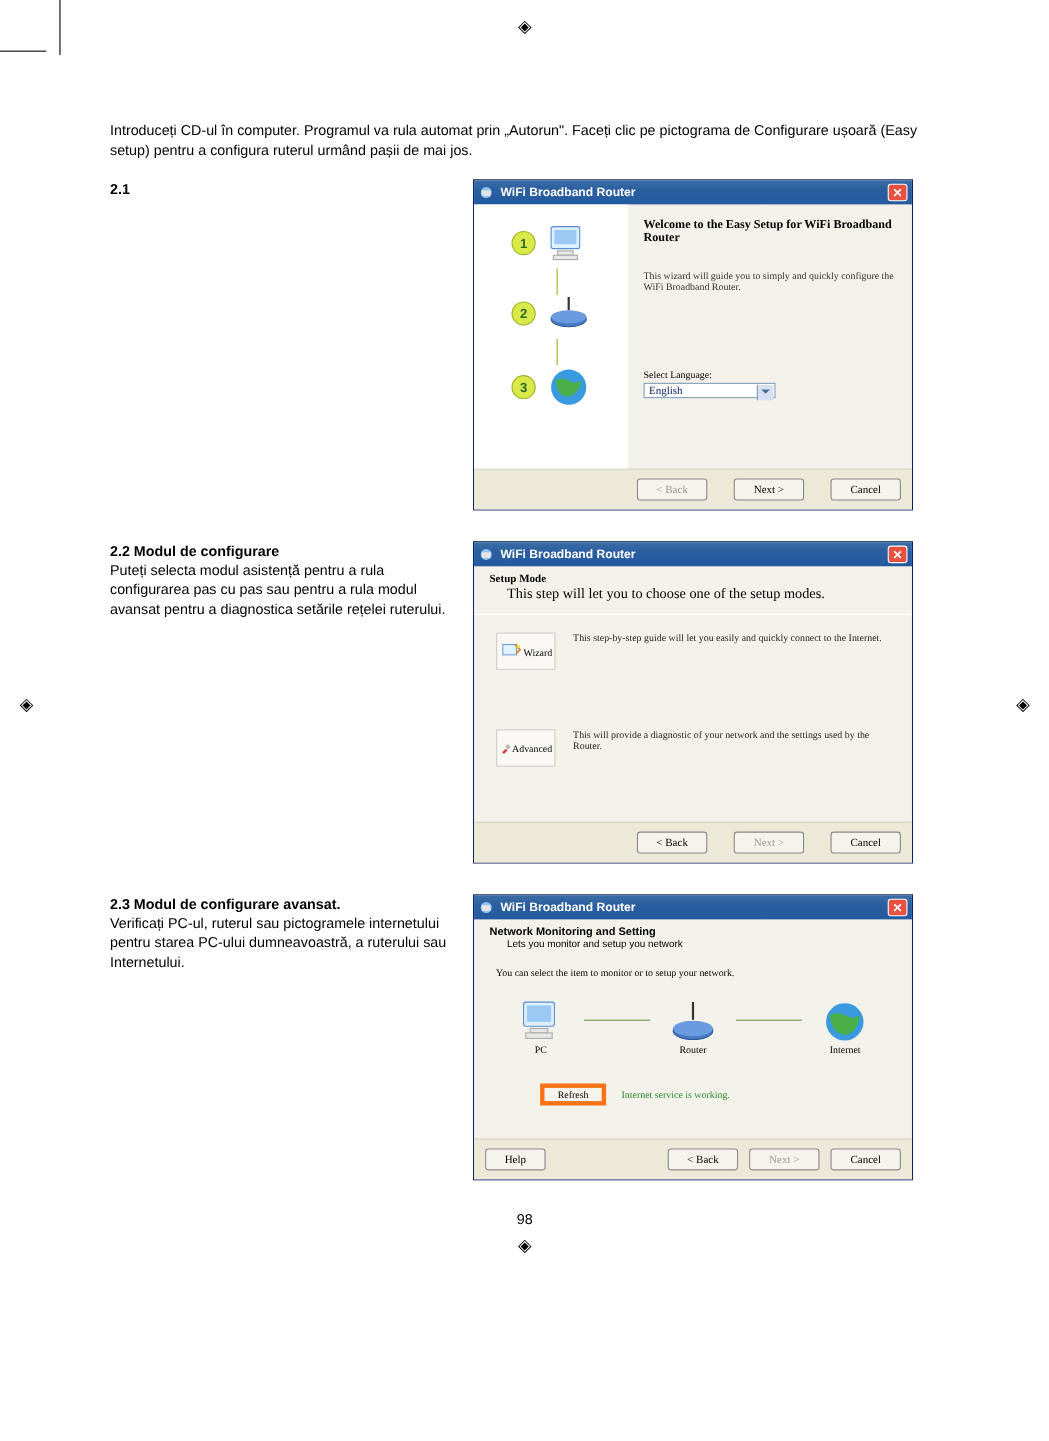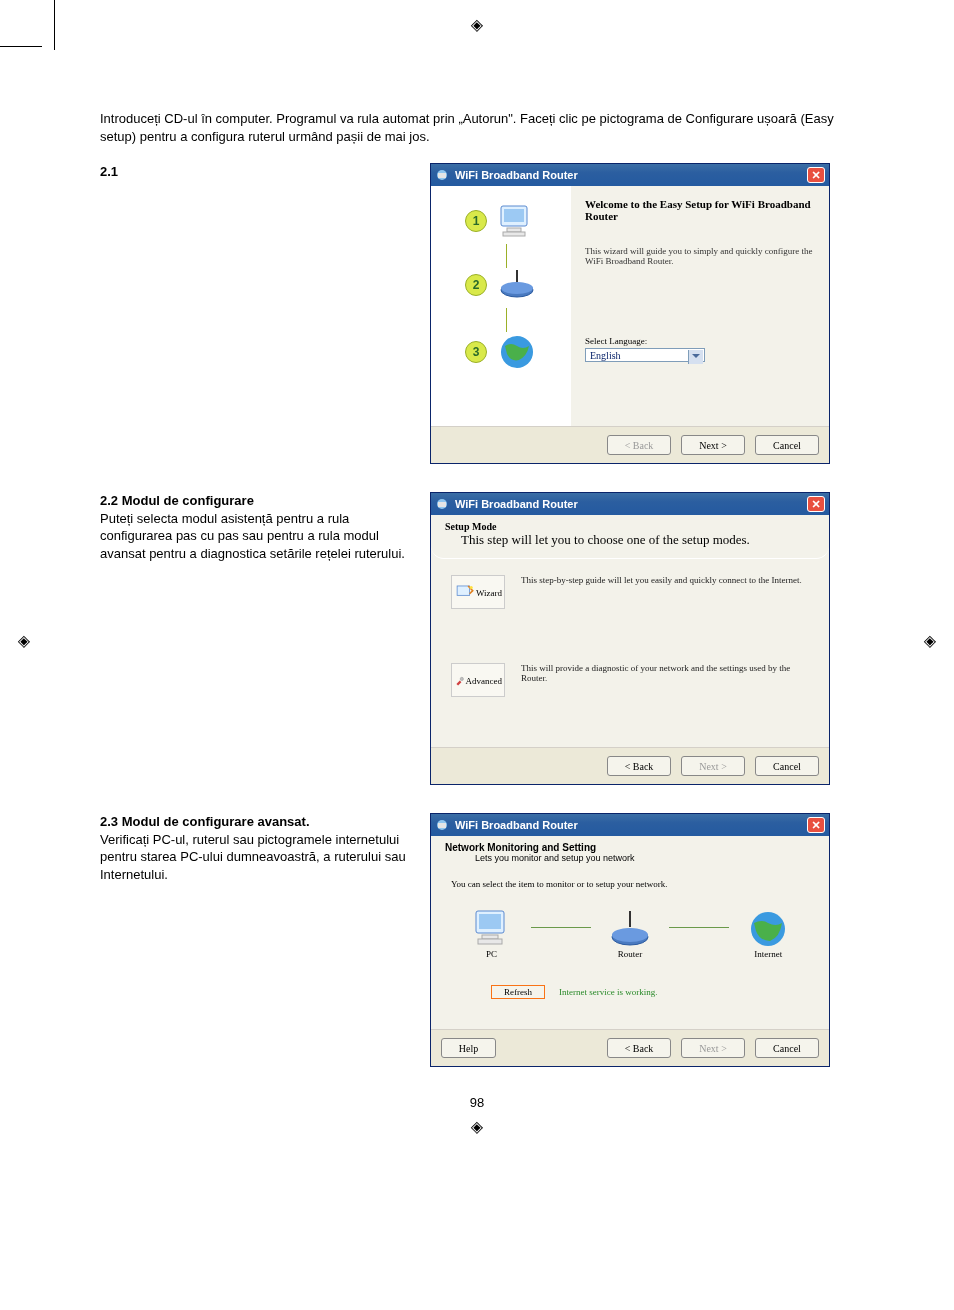--- a/index.html
+++ b/index.html
@@ -130,42 +130,41 @@
     border-right: 4px solid transparent;
     border-top: 4px solid #4a6a9a;
     z-index: 2;
   }
 
   .button-row {
     border-top: 1px solid #d4d0c8;
     padding: 8px 10px;
     display: flex;
     justify-content: flex-end;
-    gap: 10px;
+    gap: 24px;
     background: #ece9d8;
   }
   .xp-btn {
     min-width: 64px; height: 20px;
     background: #f5f4ec;
     border: 1px solid #888;
     border-radius: 3px;
     font-size: 10px;
     color: #000;
     display: flex; align-items: center; justify-content: center;
     cursor: pointer;
     font-family: "Times New Roman", serif;
   }
   .xp-btn.disabled { color: #999; }
 
   
   .setup-header {
     padding: 6px 14px 10px 14px;
     border-bottom: 1px solid #fff;
     font-family: "Times New Roman", serif;
-    border-radius: 13px;
   }
   .setup-header .sh-title { font-weight: bold; font-size: 10px; }
   .setup-header .sh-sub { font-size: 13px; margin-left: 16px; }
   .mode-row {
     display: flex; align-items: flex-start;
     padding: 16px 20px 10px 20px;
     gap: 16px;
   }
   .mode-btn {
     width: 54px;
@@ -176,37 +175,37 @@
     font-size: 9px;
     cursor: pointer;
     font-family: "Times New Roman", serif;
   }
   .mode-desc { font-size: 9px; flex: 1; font-family:"Times New Roman",serif; color:#222; }
   .mode-gap { height: 28px; }
 
   
   .net-header { padding: 6px 14px; font-family:Liberation Sans, sans-serif;}
   .net-header .nh-title { font-weight: bold; font-size: 10px; }
-  .net-header .nh-sub { font-size: 9px; margin-left: 30px; }
+  .net-header .nh-sub { font-size: 9px; margin-left: 16px; }
   .net-line { font-size: 9px; padding: 10px 20px; font-family:"Times New Roman",serif;}
   .net-icons {
     display: flex; align-items: center; justify-content: space-around;
     padding: 10px 30px 20px 30px;
   }
   .net-item { text-align: center; font-size: 9px; font-family:"Times New Roman",serif;}
   .net-conn {
     flex: 0 0 60px; height: 1px; background: #6a9a4a;
     margin-top: -14px;
   }
   .status-row {
     display: flex; align-items: center; gap: 14px;
     padding: 6px 30px 30px 60px;
   }
   .status-btn {
-    border: 1px solid #f97316;
+    border: 4px solid #f97316;
     background: #f5f4ec;
     font-size: 9px;
     padding: 1px 12px;
     cursor: pointer;
     font-family:"Times New Roman",serif;
   }
   .status-text { font-size: 9px; color: #2a8a2a; font-family:"Times New Roman",serif;}
   .button-row.left-help { justify-content: space-between; }
   .help-btn {
     min-width: 55px; height: 20px;

